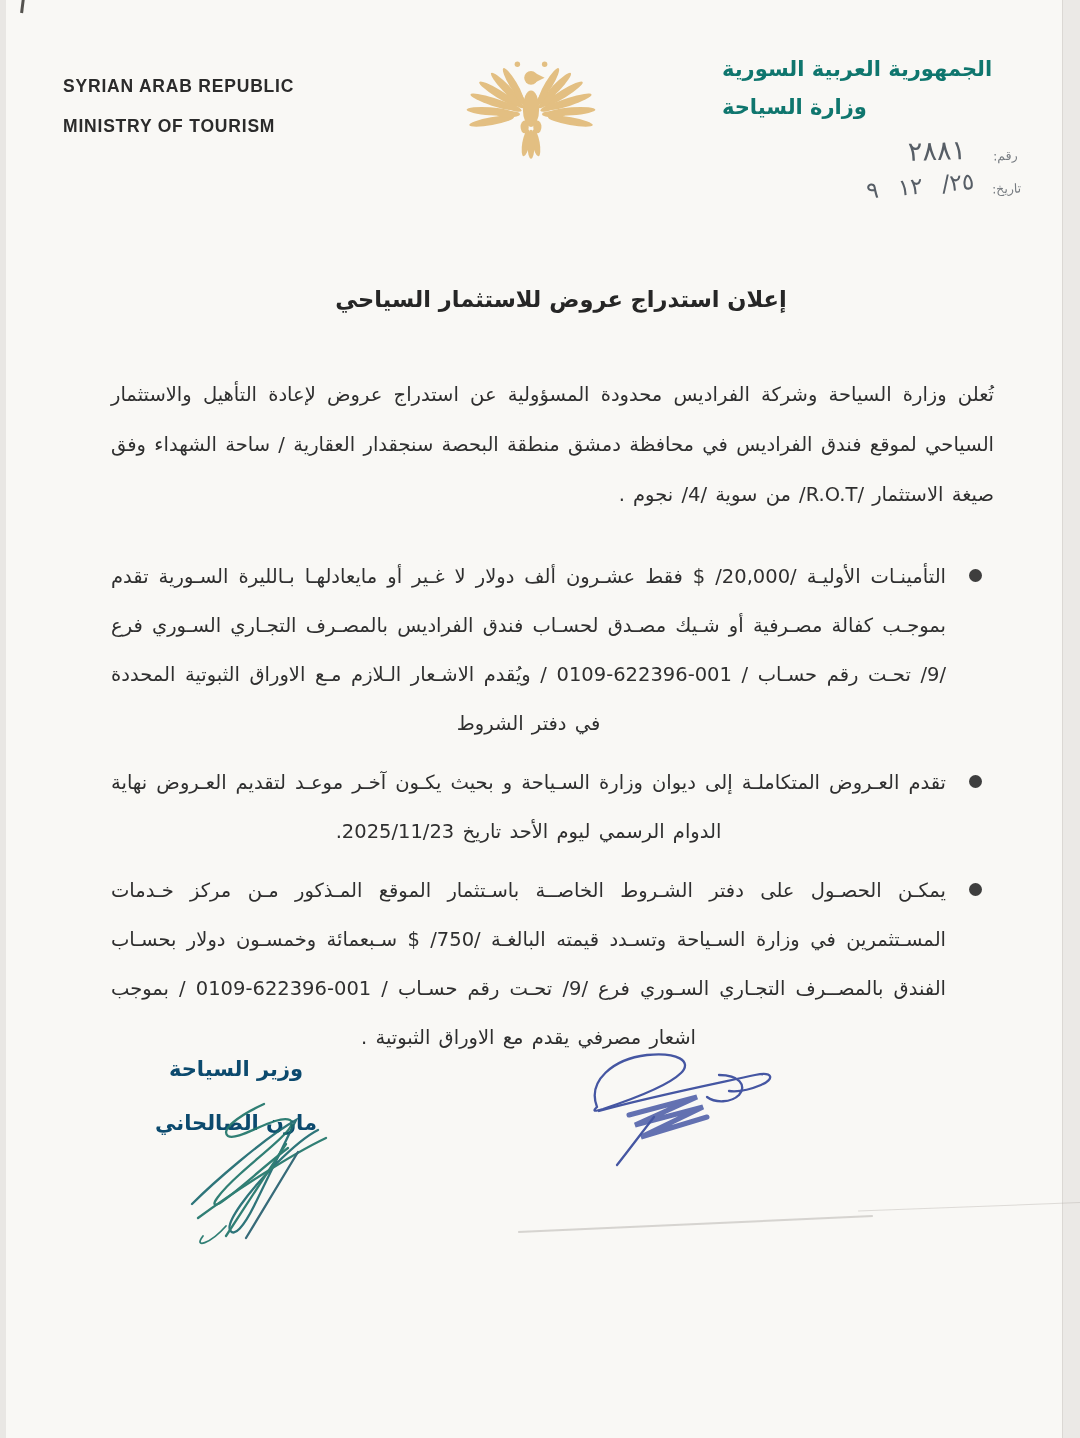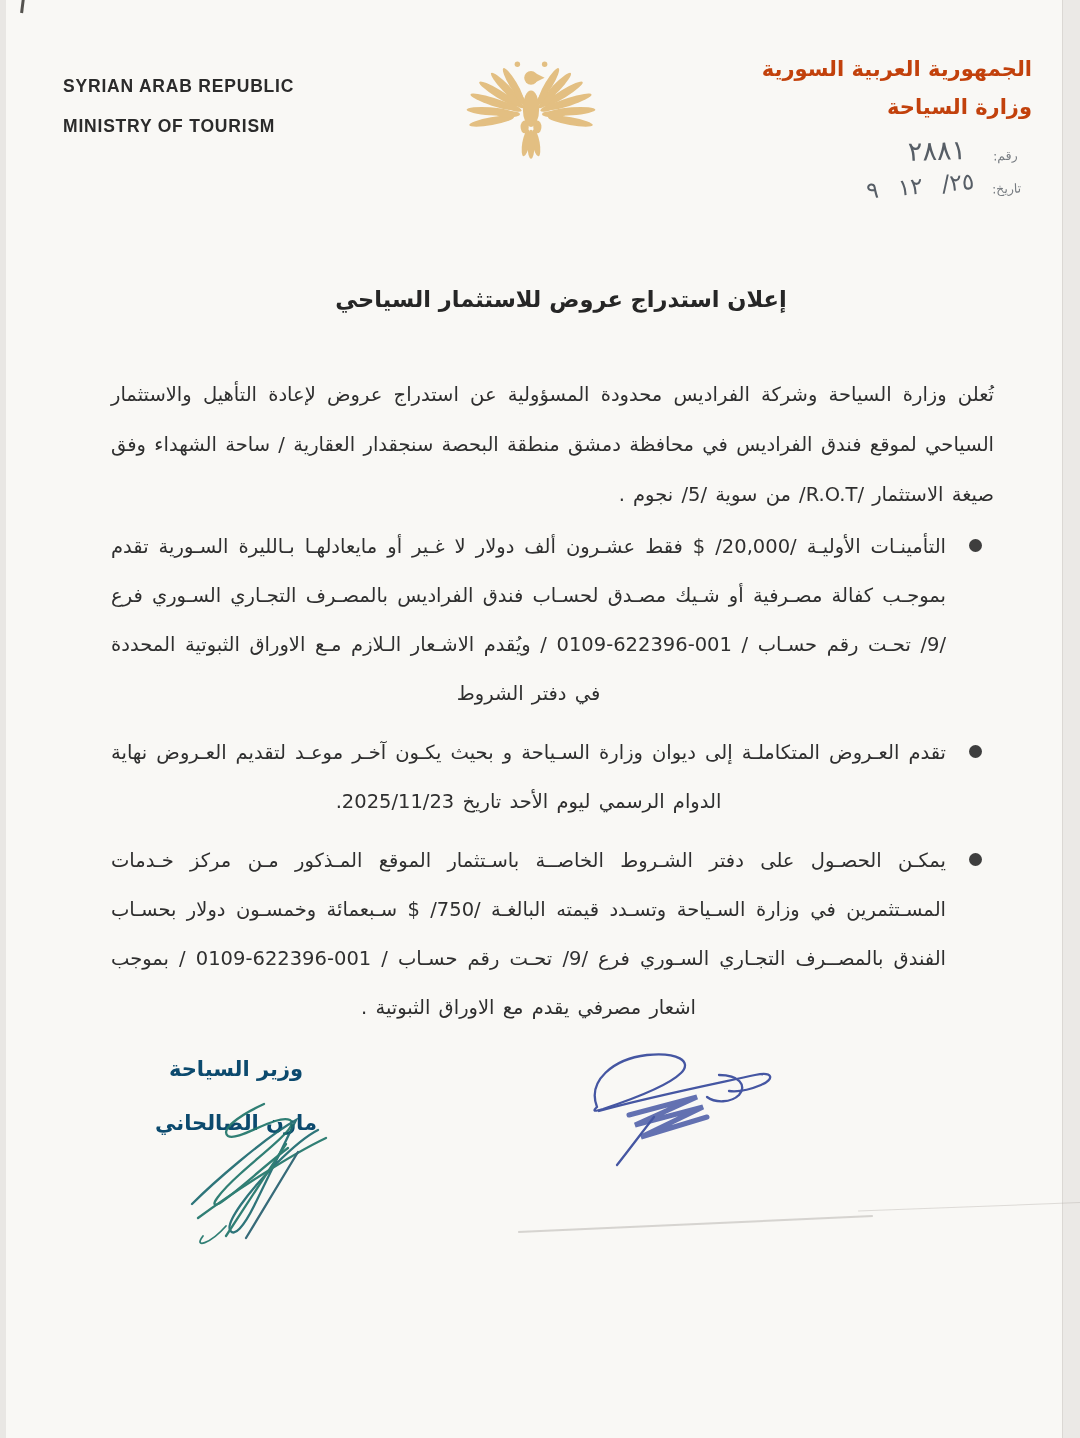--- a/index.html
+++ b/index.html
@@ -7,39 +7,39 @@
         font-family:"DejaVu Sans",sans-serif;color:#2e2e2e;margin-left:6px;}
   
   .edge-strip{position:absolute;right:0;top:0;bottom:0;width:23px;background:#ebe9e6;border-left:1px solid #dbd8d4;}
   .corner-mark{position:absolute;left:15px;top:-2px;width:3px;height:15px;background:#55534f;transform:rotate(7deg);}
   .faint-line{position:absolute;background:#b3b0ab;}
   .faint-line.l1{left:512px;top:1223px;width:355px;height:2px;opacity:.5;transform:rotate(-2.6deg);}
   .faint-line.l2{left:852px;top:1206px;width:240px;height:1px;opacity:.4;transform:rotate(-2.2deg);}
   
   .hdr-en{position:absolute;left:57px;top:66px;font-family:"Liberation Sans",sans-serif;
           font-weight:bold;font-size:17.5px;letter-spacing:.8px;color:#2b2b2b;line-height:40px;}
-  .hdr-ar{position:absolute;right:54px;top:50px;width:310px;text-align:right;
-          font-weight:bold;font-size:21px;line-height:38px;color:#c2410c;}
+  .hdr-ar{position:absolute;right:54px;top:50px;width:310px;text-align:left;
+          font-weight:bold;font-size:21px;line-height:38px;color:#0f766e;}
   .emblem{position:absolute;left:425px;top:46px;width:200px;height:120px;}
   
   .st-lbl{position:absolute;font-size:12.5px;color:#767b80;transform:rotate(-2deg);}
   .lbl-num{right:68px;top:148px;}
   .lbl-date{right:65px;top:181px;}
   .st-val{position:absolute;color:#575e66;}
   .val-num{right:120px;top:135px;font-size:27px;letter-spacing:9px;transform:rotate(-2deg);}
   .val-date{right:112px;top:168px;font-size:23px;letter-spacing:5px;word-spacing:12px;
             transform:rotate(-5deg);transform-origin:right center;}
   
   .title{position:absolute;left:0;right:0;top:276px;text-align:center;
          font-weight:bold;font-size:22.5px;line-height:47px;color:#262626;padding-left:30px;}
   
   .intro{position:absolute;left:105px;right:92px;top:370px;margin:0;
          font-size:19.5px;line-height:50px;color:#2f2f2f;
          text-align:justify;text-align-last:right;word-spacing:2px;}
-  .bullets{position:absolute;left:105px;right:92px;top:522px;}
+  .bullets{position:absolute;left:105px;right:92px;top:552px;}
   .bullet-item{position:relative;padding-right:48px;margin-bottom:10px;
                font-size:19.5px;line-height:49px;color:#2f2f2f;
                text-align:justify;text-align-last:center;word-spacing:2px;}
   .dot{position:absolute;right:12px;top:17px;width:13px;height:13px;border-radius:50%;background:#3e3e3e;}
   
   .sig-block{position:absolute;left:145px;top:1042px;width:170px;text-align:center;
              font-weight:bold;font-size:21px;line-height:54px;color:#0c4a6e;}
   .sig-teal{position:absolute;left:162px;top:1086px;width:200px;height:165px;}
   .sig-blue{position:absolute;left:563px;top:1045px;width:225px;height:125px;}
 </style>
@@ -149,21 +149,21 @@
 
   <span class="st-lbl lbl-num" dir="rtl">رقم:</span>
   <span class="st-val val-num" dir="ltr">٢٨٨١</span>
   <span class="st-lbl lbl-date" dir="rtl">تاريخ:</span>
   <span class="st-val val-date" dir="ltr">٢٥/ ١٢  ٩</span>
 
   <div class="title" dir="rtl">
     <div>إعلان استدراج عروض للاستثمار السياحي</div>
   </div>
 
-  <p class="intro" dir="rtl">تُعلن وزارة السياحة وشركة الفراديس محدودة المسؤولية عن استدراج عروض لإعادة التأهيل والاستثمار السياحي لموقع فندق الفراديس في محافظة دمشق منطقة البحصة سنجقدار العقارية / ساحة الشهداء وفق صيغة الاستثمار /R.O.T/ من سوية /5/ نجوم .</p>
+  <p class="intro" dir="rtl">تُعلن وزارة السياحة وشركة الفراديس محدودة المسؤولية عن استدراج عروض لإعادة التأهيل والاستثمار السياحي لموقع فندق الفراديس في محافظة دمشق منطقة البحصة سنجقدار العقارية / ساحة الشهداء وفق صيغة الاستثمار /R.O.T/ من سوية /4/ نجوم .</p>
 
   <div class="bullets" dir="rtl">
     <div class="bullet-item">
       <span class="dot"></span>
       <span>التأمينـات الأوليـة /20,000/ $ فقط عشـرون ألف دولار لا غـير أو مايعادلهـا بـالليرة السـورية تقدم بموجـب كفالة مصـرفية أو شـيك مصـدق لحسـاب فندق الفراديس بالمصـرف التجـاري السـوري فرع /9/ تحـت رقم حسـاب / 001-622396-0109 / ويُقدم الاشـعار الـلازم مـع الاوراق الثبوتية المحددة في دفتر الشروط</span>
     </div>
     <div class="bullet-item">
       <span class="dot"></span>
       <span>تقدم العـروض المتكاملـة إلى ديوان وزارة السـياحة و بحيث يكـون آخـر موعـد لتقديم العـروض نهاية الدوام الرسمي ليوم الأحد تاريخ 2025/11/23.</span>
     </div>

